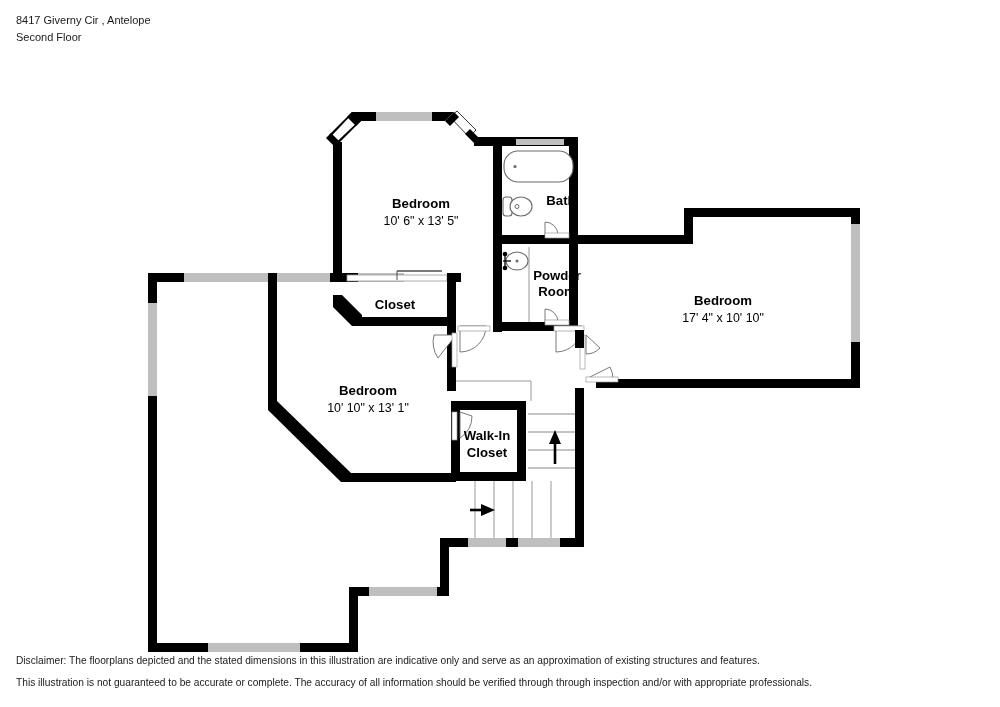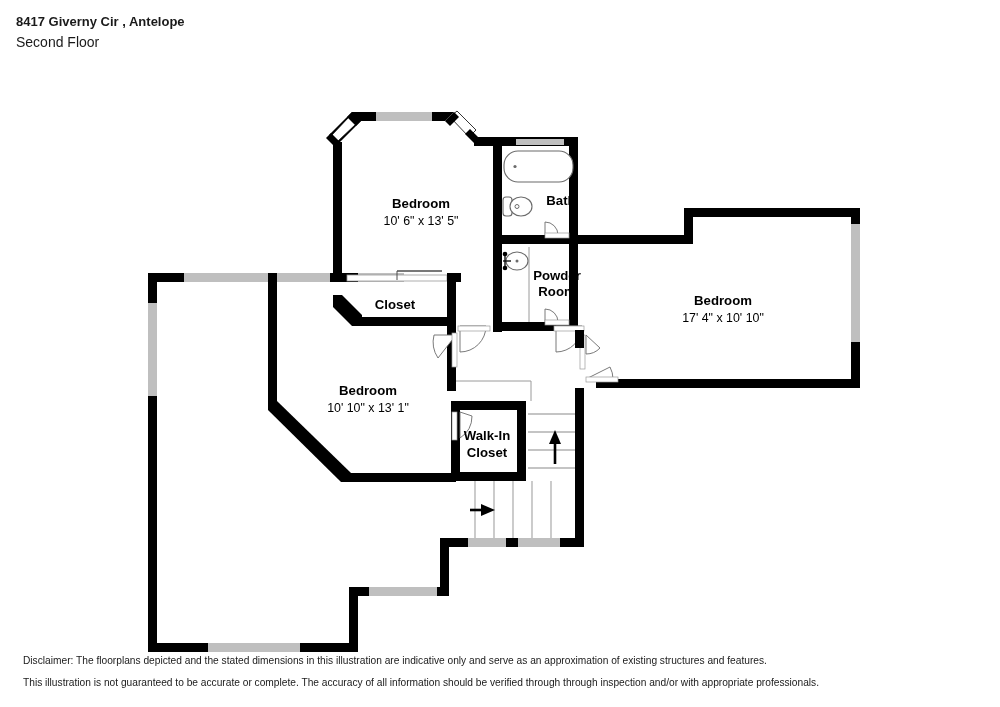--- a/index.html
+++ b/index.html
@@ -21,43 +21,42 @@
     height: 707px;
     background: #ffffff;
   }
   .header {
     position: absolute;
     left: 16px;
     top: 12px;
     line-height: 1.55;
   }
   .header .addr {
-    font-size: 13px;
+    font-size: 11px;
     color: #1a1a1a;
     white-space: nowrap;
-    font-weight: bold;
   }
   .header .floor {
-    font-size: 14px;
+    font-size: 11px;
     color: #1a1a1a;
     white-space: nowrap;
   }
   .plan-wrap {
     position: absolute;
     left: 0;
     top: 9px;
     width: 1000px;
     height: 707px;
   }
   .plan-svg {
     display: block;
   }
   .footer {
     position: absolute;
-    left: 23px;
+    left: 16px;
     top: 654px;
     width: 960px;
   }
   .footer p {
     margin: 0 0 8px 0;
     font-size: 10.2px;
     line-height: 1.35;
     color: #1a1a1a;
     white-space: nowrap;
   }

